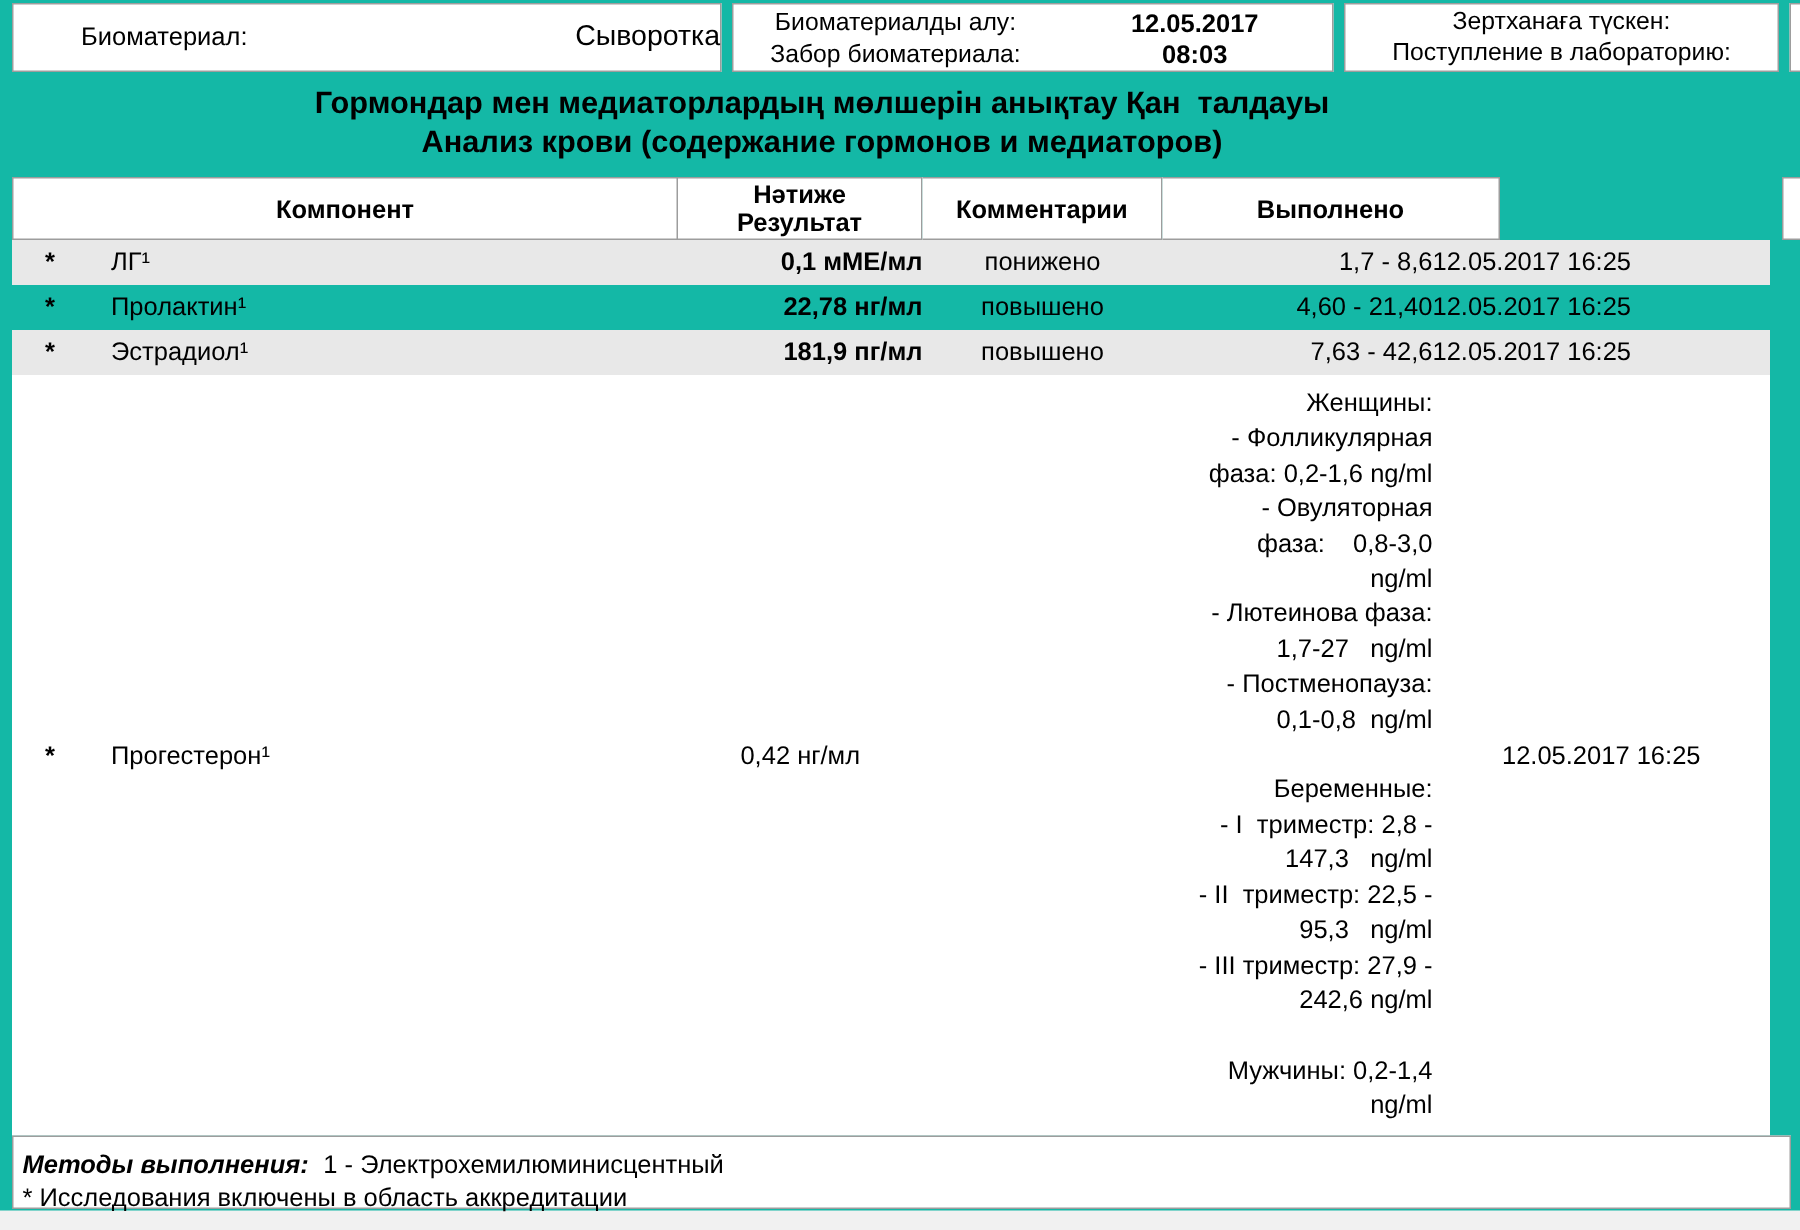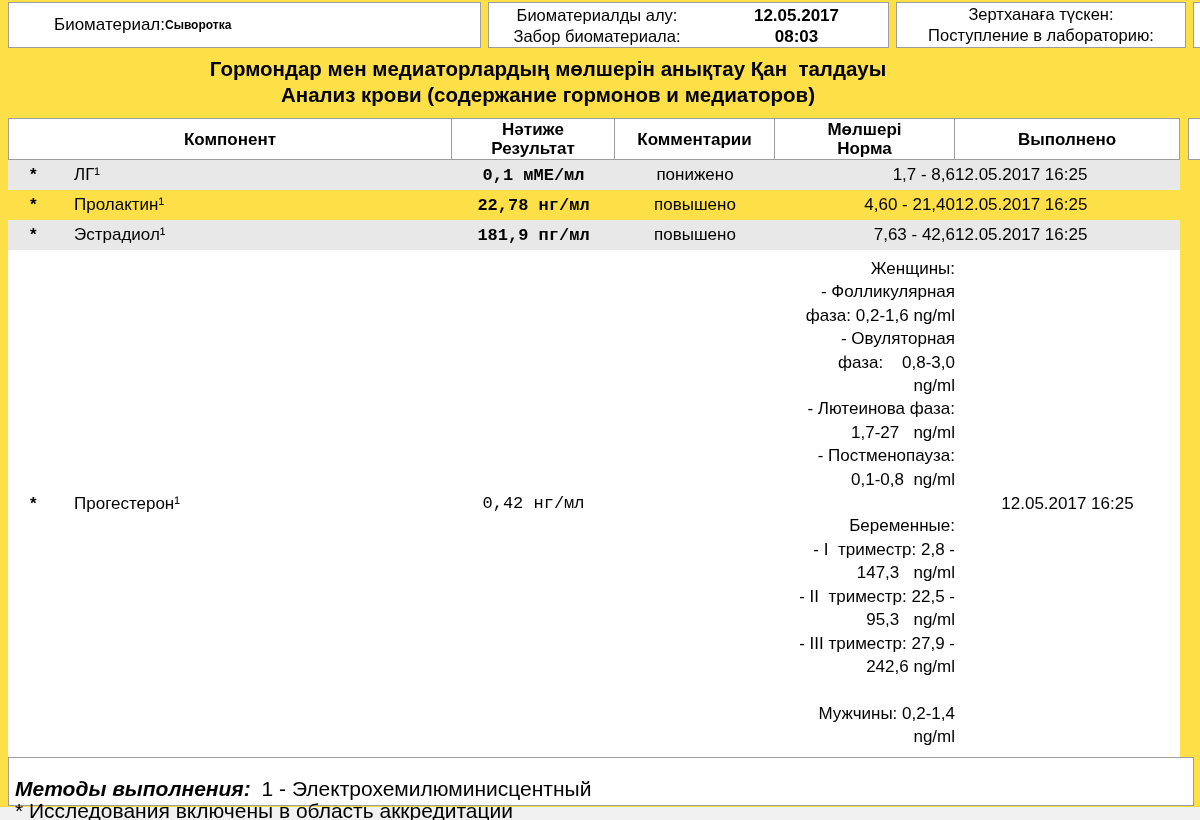--- a/index.html
+++ b/index.html
@@ -2,27 +2,27 @@
 <html><head>
 <meta charset="utf-8">
 <style>
   html,body{margin:0;padding:0;}
   body{
     width:1200px;height:820px;position:relative;overflow:hidden;
     background:#f1f1f1;color:#000;
     font-family:"Liberation Sans", sans-serif;
     -webkit-font-smoothing:antialiased;
   }
-  .page{position:absolute;left:0;top:0;width:1200px;height:807px;background:#fde047;}
+  .page{position:absolute;left:0;top:0;width:1200px;height:807px;background:#14b8a6;}
 
   
   .tbox{position:absolute;top:2px;height:46px;background:#fff;border:1px solid #9d9d9d;box-sizing:border-box;}
   .box1{left:8px;width:473px;display:flex;align-items:center;}
   .box1 .lbl{margin-left:45px;font-size:17px;}
-  .box1 .val{flex:1;text-align:left;font-weight:bold;font-size:12px;}
+  .box1 .val{flex:1;text-align:right;font-weight:normal;font-size:19px;}
   .box2{left:488px;width:401px;display:flex;align-items:flex-end;}
   .box2 .labels{flex:1.18;text-align:center;font-size:16.5px;line-height:21px;white-space:pre-line;}
   .box2 .values{flex:1;text-align:center;font-weight:bold;font-size:17px;line-height:21px;white-space:pre-line;}
   .box3{left:896px;width:290px;display:flex;align-items:center;justify-content:center;
         text-align:center;font-size:16.5px;line-height:21px;white-space:pre-line;}
   .box4{left:1193px;width:20px;}
 
   
   .title{position:absolute;top:56px;left:0;width:1096px;text-align:center;
          font-weight:bold;font-size:20.5px;line-height:26px;}
@@ -42,36 +42,36 @@
   .w-com{width:160px;}
   .w-norm{width:180px;}
   .w-done{width:225px;}
 
   .tbody{position:absolute;top:160px;left:8px;width:1172px;}
   .trow{display:flex;align-items:center;height:30px;font-size:17px;}
   .trow.odd{background:#e8e8e8;}
   .cell{box-sizing:border-box;}
   .c-comp{width:444px;padding-left:22px;display:flex;align-items:center;}
   .star{display:inline-block;width:44px;font-weight:bold;}
-  .c-res{width:163px;text-align:center;font-family:Liberation Mono, monospace;}
+  .c-res{width:163px;text-align:right;}
   .rbold{font-weight:bold;}
   .c-com{width:160px;text-align:center;}
   .c-norm{width:180px;text-align:right;}
   .c-done{width:225px;}
 
   .bigrow{display:flex;align-items:stretch;background:#fff;height:507px;font-size:17px;}
   .bigrow .c-comp,.bigrow .c-res,.bigrow .c-com,.bigrow .c-done{
       display:flex;align-items:center;}
   .bigrow .c-res,.bigrow .c-com,.bigrow .c-done{justify-content:center;}
   .bigrow .c-norm{padding-top:7px;line-height:23.4px;white-space:pre-wrap;}
 
   
   .footer{position:absolute;top:757px;left:8px;width:1186px;height:49px;
           border:1px solid #9d9d9d;box-sizing:border-box;background:#fff;
-          padding:20px 6px;font-size:21px;line-height:22px;}
+          padding:8px 6px;font-size:17px;line-height:22px;}
   .methods-label{font-weight:bold;font-style:italic;}
   .methods-value{margin-left:5px;}
 </style>
 </head>
 <body>
 
 <div class="page">
 
   <div class="tbox box1">
     <span class="lbl">Биоматериал:</span>
@@ -92,22 +92,20 @@
   <div class="title">
     <div>Гормондар мен медиаторлардың мөлшерін анықтау Қан  талдауы</div>
     <div>Анализ крови (содержание гормонов и медиаторов)</div>
   </div>
 
   <div class="thead">
     <div class="th w-comp">Компонент</div>
     <div class="th w-res">Нәтиже
 Результат</div>
     <div class="th w-com">Комментарии</div>
-    <div class="th w-norm">Мөлшері
-Норма</div>
     <div class="th w-done">Выполнено</div>
   </div>
   <div class="th-sliver"></div>
 
   <div class="tbody">
 
     <div class="trow odd">
       <div class="cell c-comp">
         <span class="star">*</span>
         <span>ЛГ¹</span>

